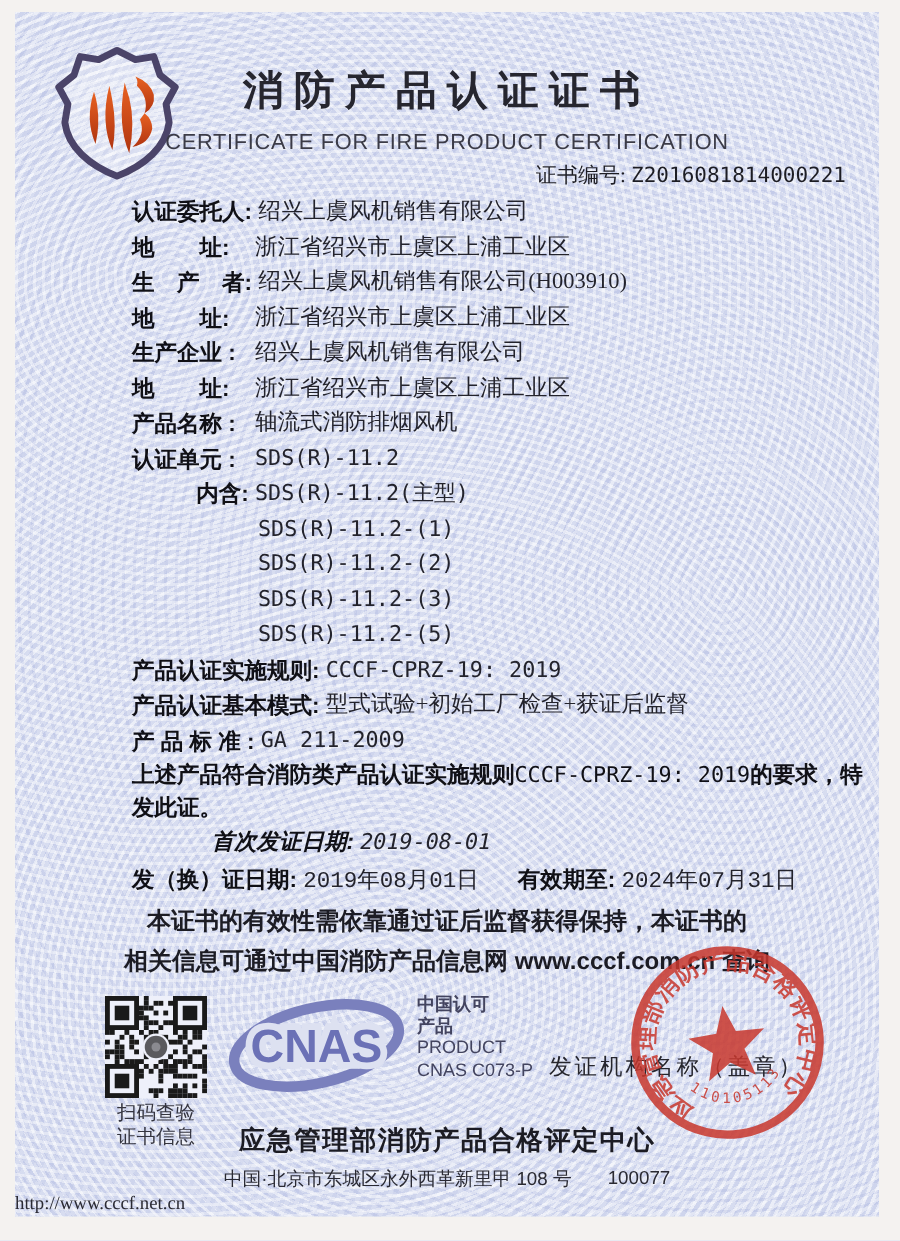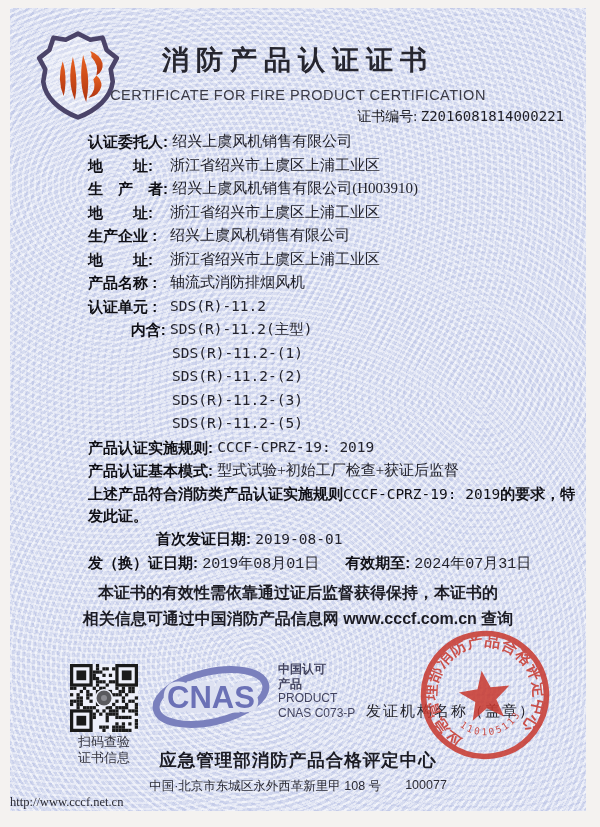--- a/index.html
+++ b/index.html
@@ -27,21 +27,21 @@
   .row .val{font-family:"Liberation Serif", serif;color:#23232c;white-space:pre;}
   .row .val.mono{font-family:"DejaVu Sans Mono", monospace;font-size:14.5px;}
   .model{margin-left:84px;line-height:23.5px;font-size:14.5px;
          font-family:"DejaVu Sans Mono", monospace;color:#23232c;}
   .stmt{line-height:22px;font-size:15px;font-weight:700;color:#101016;width:494px;}
   .stmt .code{font-weight:400;font-family:"DejaVu Sans Mono", monospace;font-size:14.5px;}
   .drow{line-height:23.5px;font-size:15px;}
   .drow .lb{font-weight:700;color:#101016;}
   .drow .val{font-family:"DejaVu Sans Mono", monospace;font-size:14.5px;color:#23232c;}
   .drow .valc{font-family:Liberation Mono, monospace;color:#23232c;}
-  .drow.first{margin-left:68px;}
+  .drow.first{margin-left:53px;font-style:italic;}
   .gap{display:inline-block;width:26px;}
   .notice{margin-top:3px;text-align:center;font-size:16px;font-weight:700;
           color:#1c1c24;line-height:26.5px;margin-left:-78px;width:576px;}
   .qr{position:absolute;left:60px;top:656px;}
   .qrcap{position:absolute;left:44px;top:726px;width:100px;text-align:center;
          font-size:13px;line-height:16px;color:#34343f;}
   .cnas{position:absolute;left:140px;top:658px;}
   .acc{position:absolute;left:268px;top:654px;font-size:12px;line-height:14.5px;color:#43445f;}
   .acc .b{font-weight:700;}
   .sealtxt{position:absolute;left:356px;top:694px;font-size:15px;letter-spacing:2px;
@@ -126,20 +126,24 @@
     <div class="model">SDS(R)-11.2-(3)</div>
     <div class="model">SDS(R)-11.2-(5)</div>
 
     <div class="row">
       <span class="lb">产品认证实施规则: </span>
       <span class="val mono">CCCF-CPRZ-19: 2019</span>
       </div>
     <div class="row">
       <span class="lb">产品认证基本模式: </span>
       <span class="val">型式试验+初始工厂检查+获证后监督</span>
+      </div>
+    <div class="row">
+      <span class="lb">产 品 标 准 : </span>
+      <span class="val mono">GA 211-2009</span>
       </div>
 
     <div class="stmt"><span>上述产品符合消防类产品认证实施规则</span><span class="code">CCCF-CPRZ-19: 2019</span><span>的要求，特发此证。</span></div>
 
     <div class="drow first">
       <span class="lb">首次发证日期: </span>
       <span class="val">2019-08-01</span></div>
 
     <div class="drow">
       <span class="lb">发（换）证日期: </span><span class="valc">2019年08月01日</span><span class="gap"></span><span class="lb">有效期至: </span><span class="valc">2024年07月31日</span></div>

